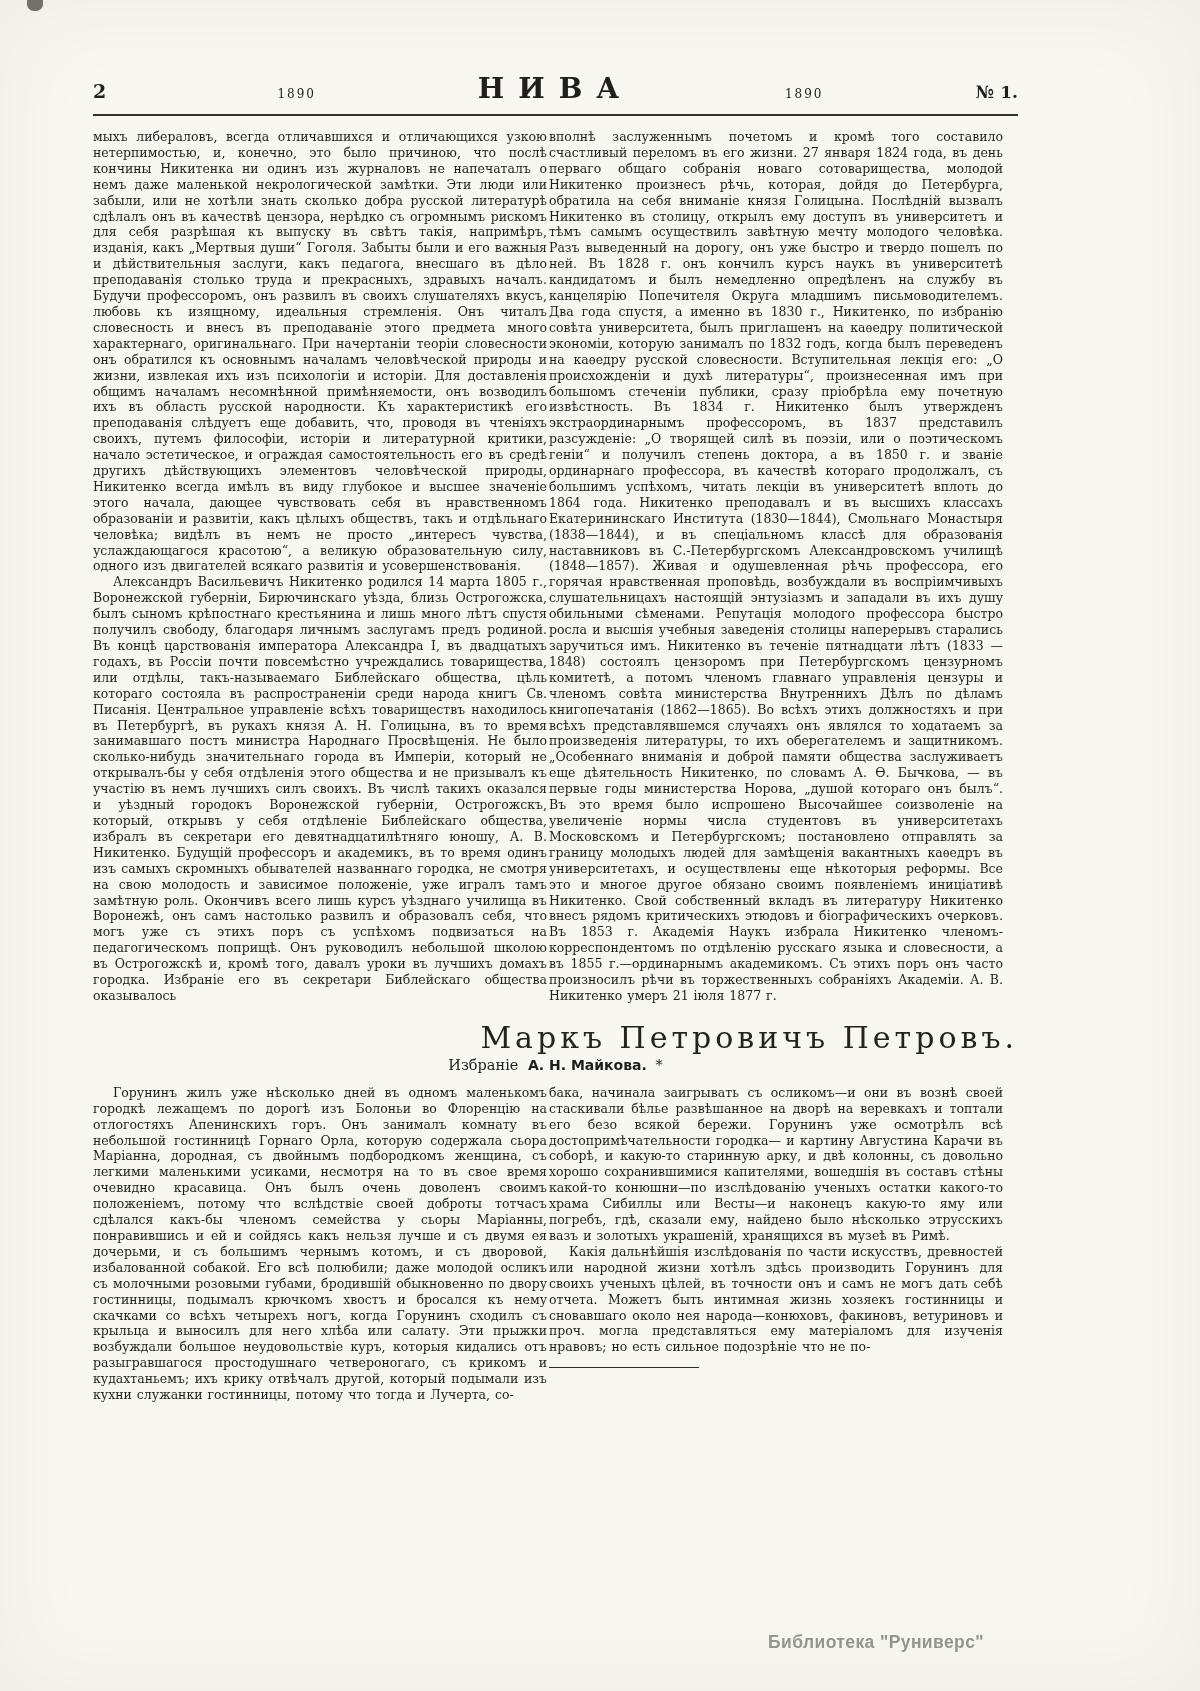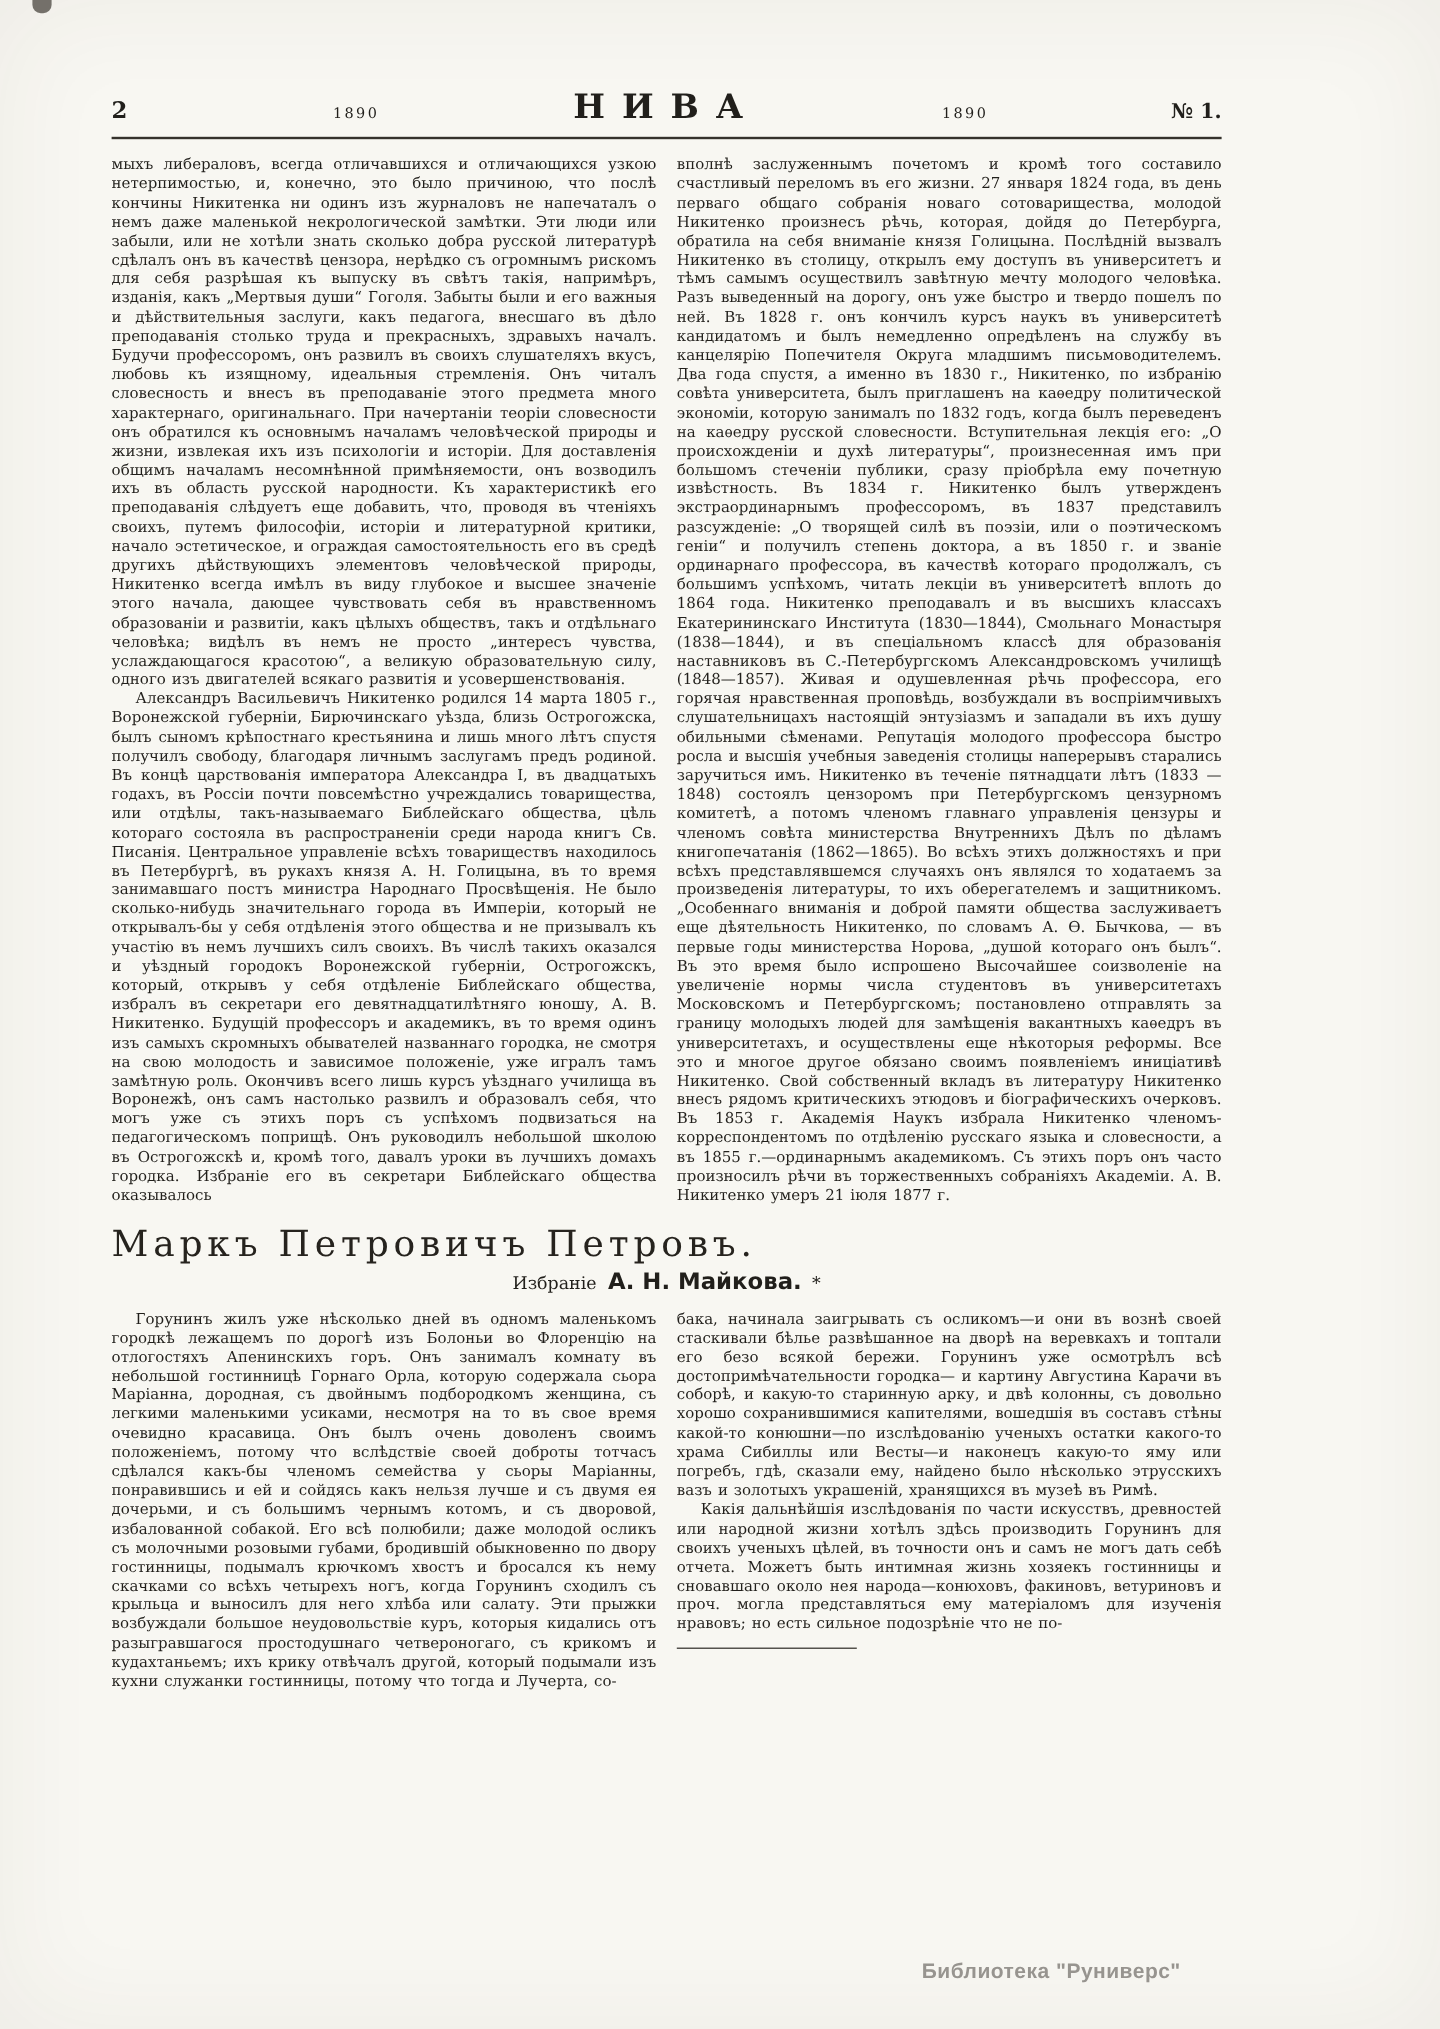--- a/index.html
+++ b/index.html
@@ -22,39 +22,39 @@
     grid-template-columns: 70px 1fr 240px 1fr 80px;
     align-items: baseline;
   }
   .pnum  { font-size: 19px; font-weight: bold; text-align: left; }
   .year  { font-size: 12px; letter-spacing: 2px; text-align: center; }
   .masthead { font-size: 28px; font-weight: bold; letter-spacing: 14px; text-align: center; padding-left: 10px; }
   .issue { font-size: 17px; font-weight: bold; text-align: right; white-space: nowrap; }
   .rule { border: 0; border-top: 2px solid #35322c; margin: 9px 0 13px 0; }
 
   
-  .columns { display: flex; gap: 17px; }
+  .columns { display: flex; gap: 2px; }
   .col { width: 454px; text-align: justify; font-size: 12.5px; line-height: 15.9px; }
   .col p { margin: 0; text-indent: 20px; word-spacing: 1px; }
   .cont p:first-child { text-indent: 0; }
 
   
   .story-title {
     margin: 16px 0 2px 0;
-    text-align: left;
+    text-align: right;
     font-size: 30px;
     font-weight: normal;
     letter-spacing: 4px;
     color: #26231e;
   }
   .story-subtitle { text-align: center; font-size: 14.5px; margin: 0 0 12px 0; }
   .story-subtitle .author {
     font-family: "DejaVu Sans", sans-serif;
     font-weight: bold;
-    font-size: 19px;
+    font-size: 14px;
     margin-left: 5px;
   }
   .story-subtitle .mark { margin-left: 4px; }
 
   
   .fn-rule { width: 150px; border: 0; border-top: 1.5px solid #2c2a25; margin: 12px 0 5px 0; }
   .footnote { font-size: 12px; line-height: 15px; text-indent: 18px; margin: 0; text-align: justify; }
 
   
   .watermark {

